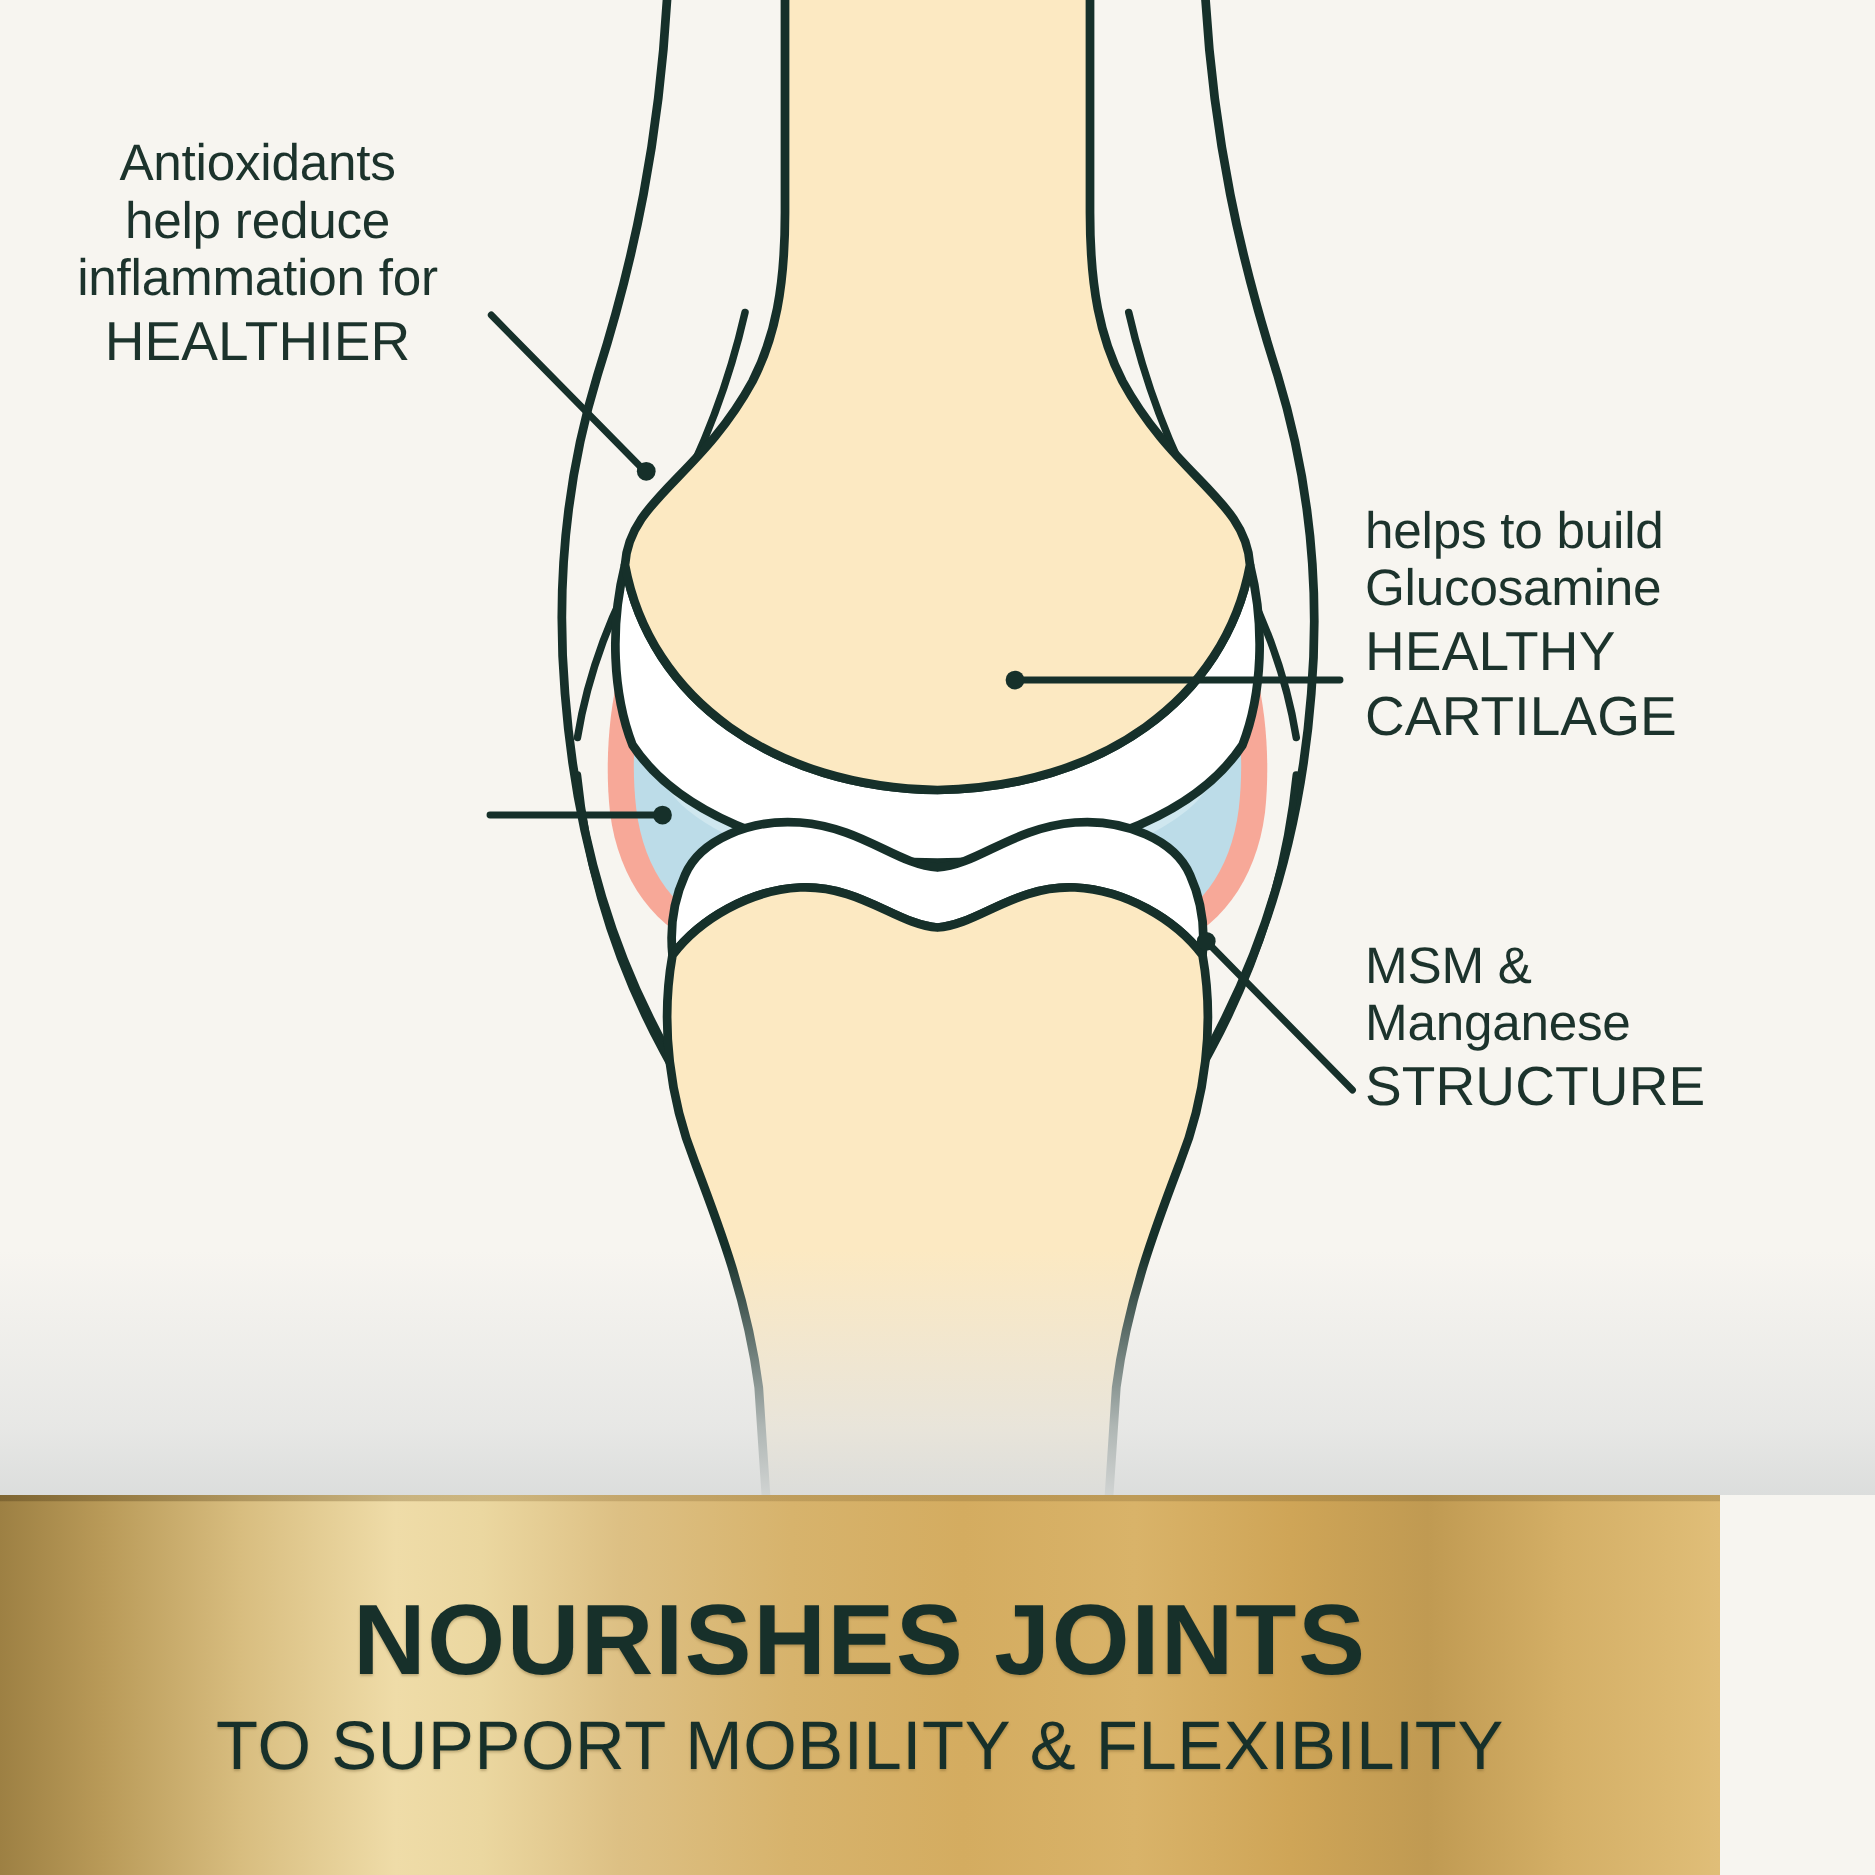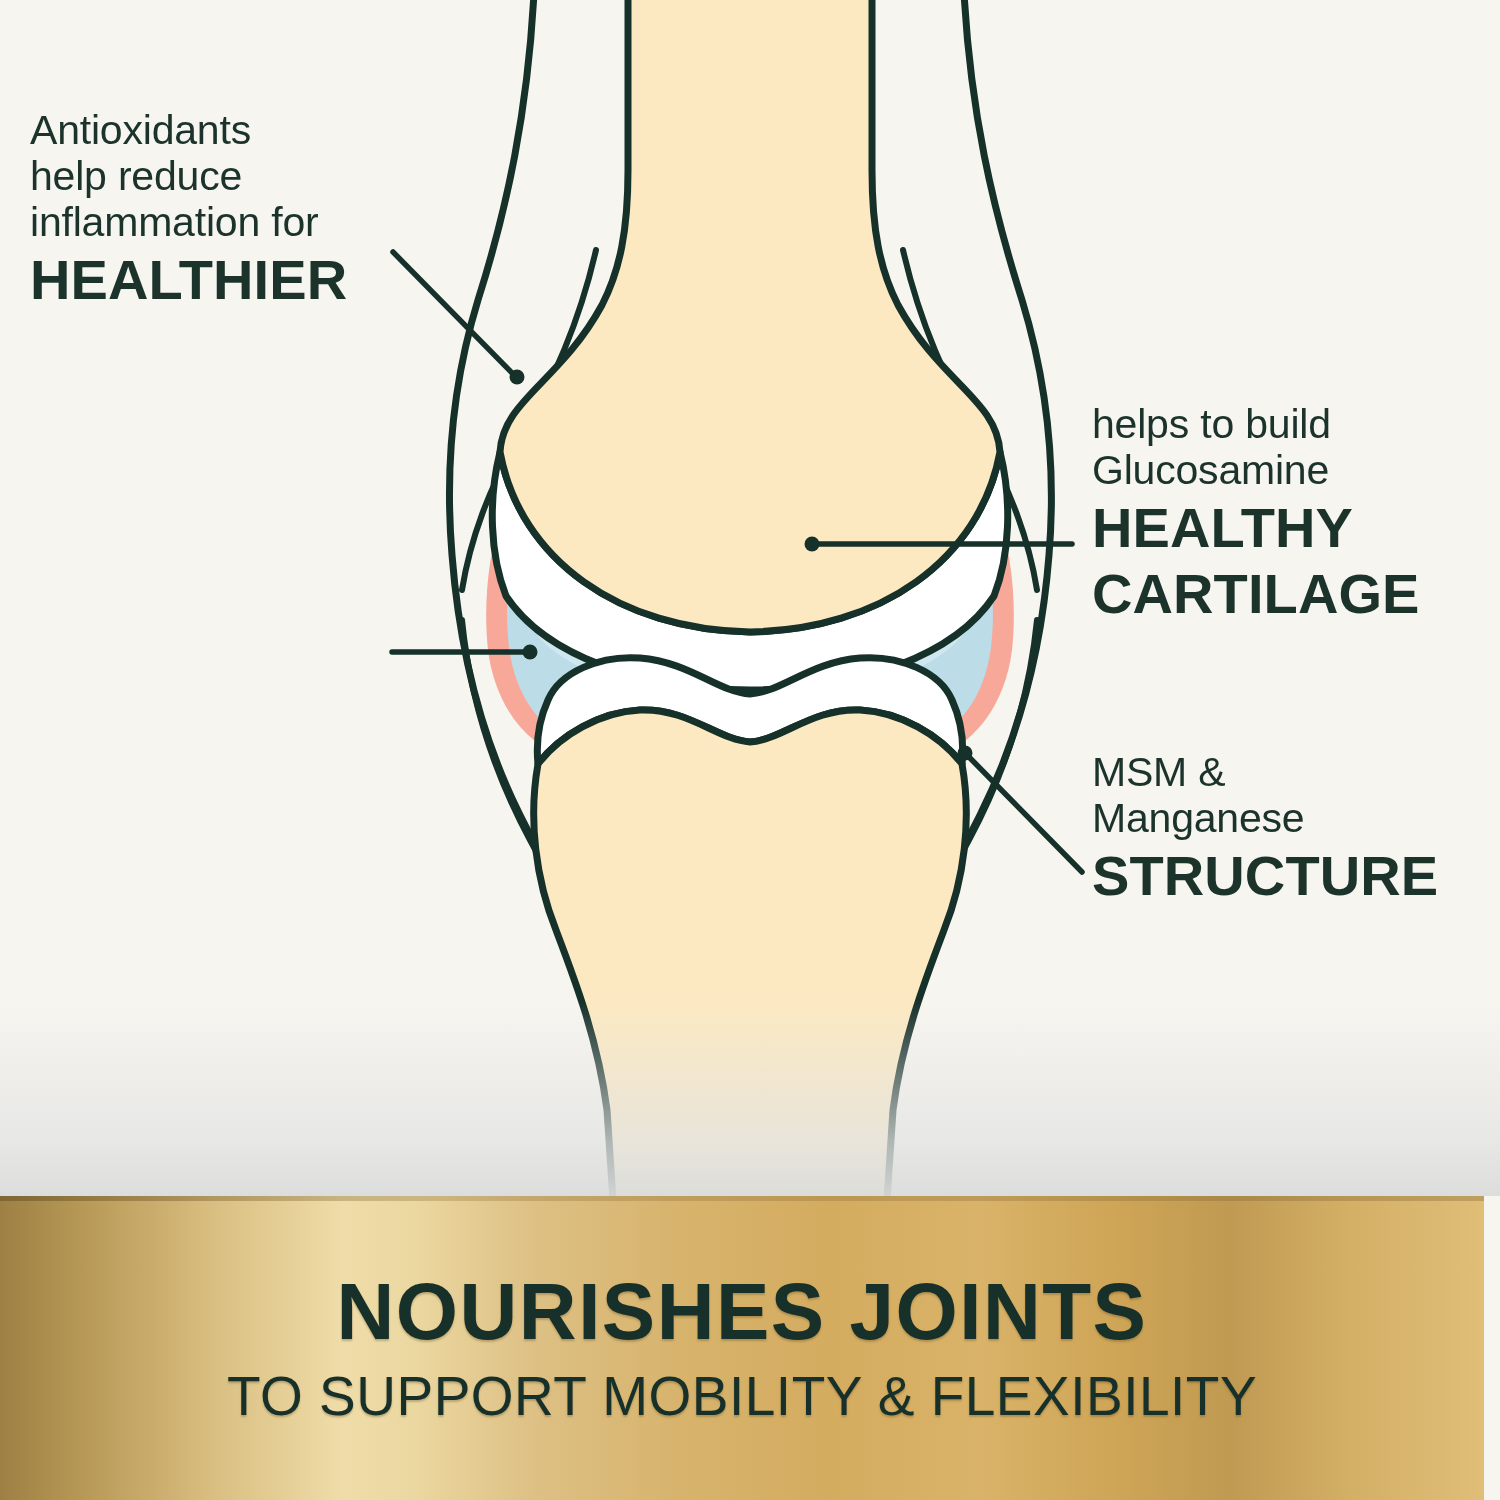--- a/index.html
+++ b/index.html
@@ -31,38 +31,38 @@
     position:absolute;
     color:#1C332C;
     line-height:1.12;
   }
   .callout .lede {
     font-size:41px;
     font-weight:400;
     letter-spacing:-0.2px;
   }
   .callout .strong {
-    font-size:56px;
-    font-weight:700;
+    font-size:44px;
+    font-weight:400;
     letter-spacing:0.1px;
     margin-top:3px;
   }
-  .callout.right-align { text-align:left; }
+  .callout.right-align { text-align:center; }
   .callout.left-align  { text-align:left; }
 
   #callout-antioxidants { left:30px;  top:108px;  width:352px; }
   #callout-mussel       { left:20px;  top:550px;  width:362px; }
   #callout-glucosamine  { left:1092px; top:402px; width:400px; }
   #callout-msm          { left:1092px; top:750px; width:400px; }
 
   
   #gold-banner {
     position:absolute;
     left:0; top:1196px;
-    width:1484px; height:304px;
+    width:1376px; height:304px;
     background:linear-gradient(to right,
       #9D8043 0%,
       #B99A58 6%,
       #D8BD7F 14%,
       #EFDCA8 23%,
       #EBD7A0 28%,
       #DDC084 36%,
       #D7B36C 46%,
       #D4AC60 56%,
       #D9B369 66%,

